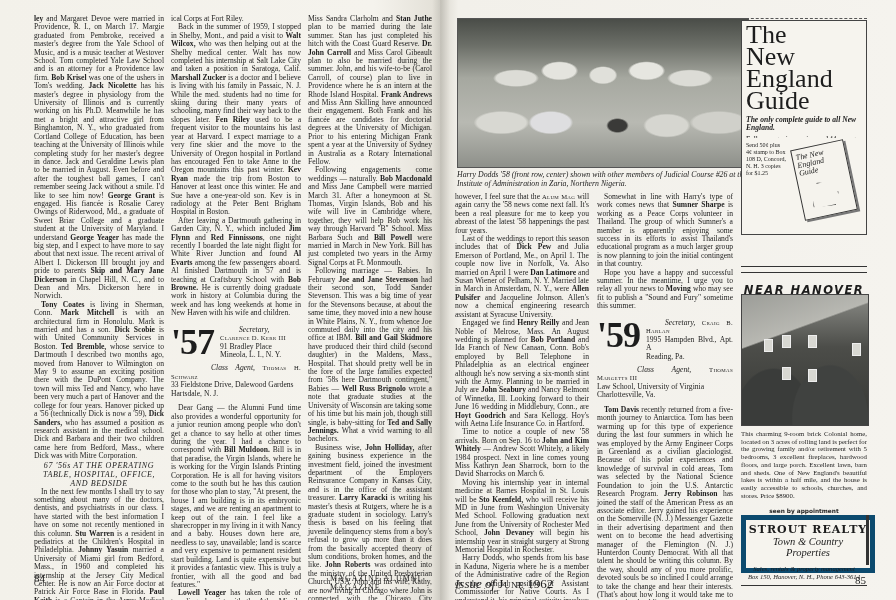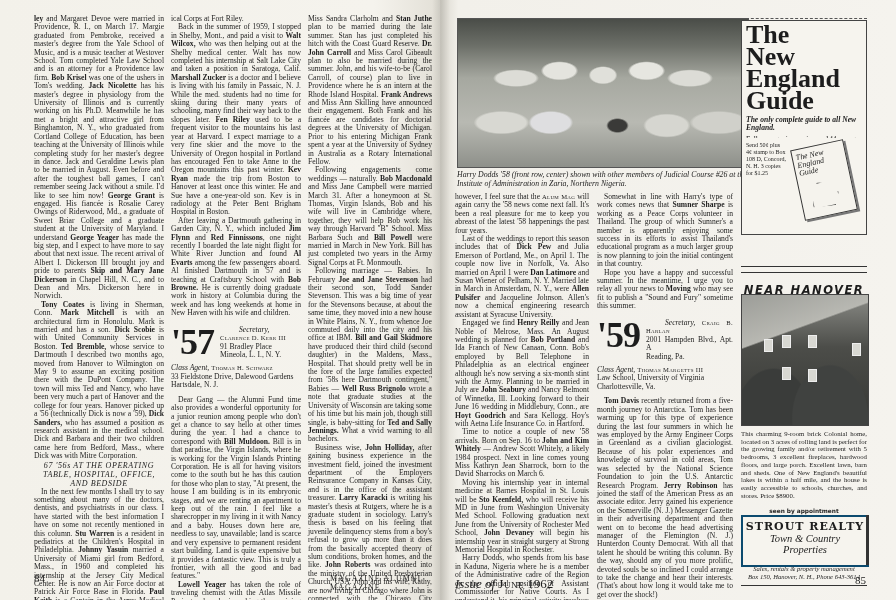--- a/index.html
+++ b/index.html
@@ -13,60 +13,60 @@
   .col p{margin:0;text-indent:7px;}
   .col p.noind{text-indent:0;}
   .col b{font-weight:bold;}
   .sc{font-variant:small-caps;font-size:6.6px;letter-spacing:.3px;}
   .head-it{font-style:italic;text-align:center;font-size:8px;line-height:9px;letter-spacing:.6px;margin:6px 0 4px 0;text-indent:0 !important;}
   .classhdr{display:flex;align-items:flex-start;margin:8px 0 4px 0;}
   .classyr{font-size:36px;line-height:32px;font-weight:bold;margin-right:6px;letter-spacing:-1px;}
   .classinfo{font-size:7.6px;line-height:8.6px;}
   .classinfo i{font-style:italic;padding-left:19px;}
   .agent{font-size:7.6px;line-height:8.6px;margin-bottom:6px;}
-  .agent i{font-style:italic;}
+  .agent i{font-style:italic;margin-left:40px;}
   .pnum{position:absolute;font-size:11px;}
   .footer{position:absolute;font-size:8px;letter-spacing:1px;}
   .photo{position:absolute;left:457px;top:18px;width:290px;height:148px;background:
     radial-gradient(ellipse at 20% 40%,#dcdcd6 0 6%,transparent 7%),
     radial-gradient(ellipse at 35% 35%,#e4e4de 0 6%,transparent 7%),
     radial-gradient(ellipse at 50% 38%,#e0e0da 0 6%,transparent 7%),
     radial-gradient(ellipse at 65% 35%,#e6e6e0 0 6%,transparent 7%),
     radial-gradient(ellipse at 80% 40%,#dcdcd6 0 6%,transparent 7%),
     radial-gradient(ellipse at 15% 70%,#d8d8d2 0 7%,transparent 8%),
     radial-gradient(ellipse at 32% 70%,#dedee0 0 7%,transparent 8%),
     radial-gradient(ellipse at 55% 72%,#3a3a38 0 4%,transparent 5%),
     radial-gradient(ellipse at 72% 72%,#d6d6d0 0 7%,transparent 8%),
     radial-gradient(ellipse at 90% 70%,#d0d0ca 0 7%,transparent 8%),
     linear-gradient(to bottom,#4a4d48 0%,#6c6f68 18%,#a6a8a0 40%,#b8b9b2 70%,#8e908a 100%);
     border:1px solid #555;}
   .caption{position:absolute;left:457px;top:170px;width:290px;font-size:7.8px;line-height:9px;font-style:italic;}
   .ad1{position:absolute;left:741px;top:20px;width:116px;height:114px;border:1px solid #444;padding:3px 4px;background:#f6f4ee;}
   .ad1-top{position:absolute;left:741px;top:18px;width:126px;height:2px;border-top:1px dashed #555;}
-  .ad1 h1{margin:0;font-weight:bold;font-size:26px;line-height:22px;}
+  .ad1 h1{margin:0;font-weight:normal;font-size:26px;line-height:22px;}
   .ad1 .tag{font-style:italic;font-weight:bold;font-size:7.6px;line-height:8.4px;margin:4px 0 3px 0;}
   .ad1 .body{font-size:7.4px;line-height:8.2px;text-align:justify;}
   .ad1 .cta{font-size:7.6px;line-height:8.4px;text-align:center;margin-top:2px;letter-spacing:.3px;}
   .ad1b{position:absolute;left:741px;top:138px;width:116px;height:88px;border:1px solid #444;border-top:none;padding:4px;background:#f6f4ee;}
   .ad1b .send{position:absolute;left:4px;top:4px;width:40px;font-size:6px;line-height:7px;}
   .book{position:absolute;left:55px;top:6px;width:52px;height:70px;background:#f5f3ed;border:1px solid #333;transform:rotate(-12deg);box-shadow:2px 2px 0 #777;}
   .book .bt{font-size:8px;line-height:8px;padding:4px 3px;font-style:italic;}
   .book .map{position:absolute;left:10px;top:36px;width:26px;height:24px;border:1px solid #333;clip-path:polygon(30% 0,60% 10%,70% 40%,100% 50%,80% 100%,0 90%,10% 40%);}
   .hr{position:absolute;left:741px;height:1px;background:#333;}
   .ad2-title{position:absolute;left:741px;top:275px;width:126px;text-align:center;font-family:"DejaVu Sans","Liberation Sans",sans-serif;font-weight:bold;font-style:italic;font-size:11.5px;letter-spacing:1.5px;margin-top:8px;}
   .house{position:absolute;left:741px;top:294px;width:126px;height:130px;background:
     linear-gradient(160deg,#9c9d98 0%,#b8b8b2 30%,transparent 31%),
     radial-gradient(ellipse at 70% 95%,#404240 0 30%,transparent 31%),
     radial-gradient(ellipse at 25% 95%,#3a3c3a 0 28%,transparent 29%),
     linear-gradient(to bottom,#8a8b86 0%,#4c4d49 40%,#363734 100%);
     border:1px solid #444;}
   .house .win{position:absolute;width:7px;height:11px;background:#d8d8d2;border:1px solid #eee;}
   .ad2-body{position:absolute;left:741px;top:430px;width:126px;font-size:6.8px;line-height:7.7px;text-align:justify;}
   .ad2-seen{position:absolute;left:741px;top:508px;width:126px;text-align:center;font-family:"DejaVu Sans","Liberation Sans",sans-serif;font-size:5.8px;font-weight:bold;}
-  .strout{position:absolute;left:741px;top:515px;width:124px;height:48px;border:2px solid #0c4a6e;background:#f6f4ee;text-align:center;}
+  .strout{position:absolute;left:741px;top:515px;width:124px;height:48px;border:5px solid #0c4a6e;background:#f6f4ee;text-align:center;}
   .strout .name{font-family:"DejaVu Serif","Liberation Serif",serif;font-weight:bold;font-size:11px;letter-spacing:1px;margin-top:3px;}
   .strout .sub{font-style:italic;font-size:10.5px;line-height:11px;}
   .strout-side{position:absolute;left:866px;top:515px;width:3px;height:50px;background:#333;}
   .ad2-foot{position:absolute;left:741px;top:565px;width:126px;text-align:center;font-style:italic;font-size:6.6px;line-height:7.6px;}
   .issue{position:absolute;left:455px;top:576px;font-size:13px;font-style:italic;}
   .issue .sc2{font-variant:small-caps;font-style:normal;letter-spacing:.5px;}
 </style>
 </head>
 <body>
 
@@ -133,21 +133,21 @@
   </div>
 
   <div class="col" style="left:597px;top:193px;width:136px;">
     <p><span>Somewhat in line with Harry's type of work comes news that</span> <b>Sumner Sharpe</b> <span>is working as a Peace Corps volunteer in Thailand. The group of which Sumner's a member is apparently enjoying some success in its efforts to assist Thailand's educational program as a much larger group is now planning to join the initial contingent in that country.</span></p>
     <p><span>Hope you have a happy and successful summer. In the meantime, I urge you to relay all your news to</span> <b>Moving</b> <span>who may see fit to publish a "Sound and Fury" sometime this summer.</span></p>
 
     <div class="classhdr">
       <div class="classyr">'59</div>
       <div class="classinfo">
         <i>Secretary,</i> <span class="sc">Craig B. Harlan</span><br>
-        <span>2001 Hampden Blvd., Apt. A</span><br>
+        <span>1995 Hampden Blvd., Apt. A</span><br>
         <span>Reading, Pa.</span>
       </div>
     </div>
     <div class="agent">
       <i>Class Agent,</i> <span class="sc">Thomas Margetts III</span><br>
       <span>Law School, University of Virginia</span><br>
       <span>Charlottesville, Va.</span>
     </div>
     <p><b>Tom Davis</b> <span>recently returned from a five-month journey to Antarctica. Tom has been warming up for this type of experience during the last four summers in which he was employed by the Army Engineer Corps in Greenland as a civilian glaciologist. Because of his polar experiences and knowledge of survival in cold areas, Tom was selected by the National Science Foundation to join the U.S. Antarctic Research Program.</span> <b>Jerry Robinson</b> <span>has joined the staff of the American Press as an associate editor. Jerry gained his experience on the Somerville (N. J.) Messenger Gazette in their advertising department and then went on to become the head advertising manager of the Flemington (N. J.) Hunterdon County Democrat. With all that talent he should be writing this column. By the way, should any of you more prolific, devoted souls be so inclined I could arrange to take the change and hear their interests. (That's about how long it would take me to get over the shock!)</span></p>
 

